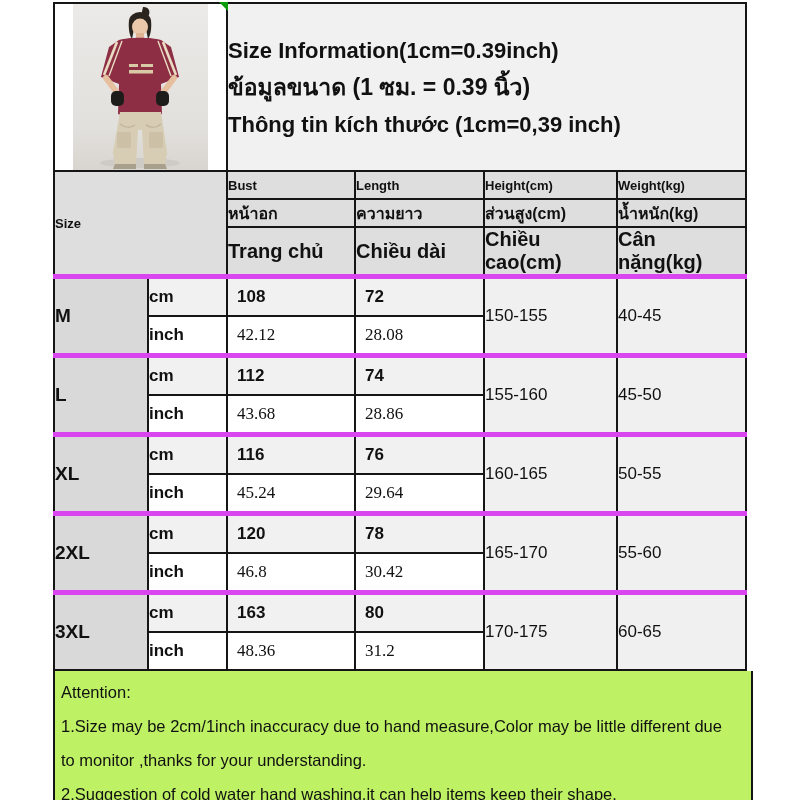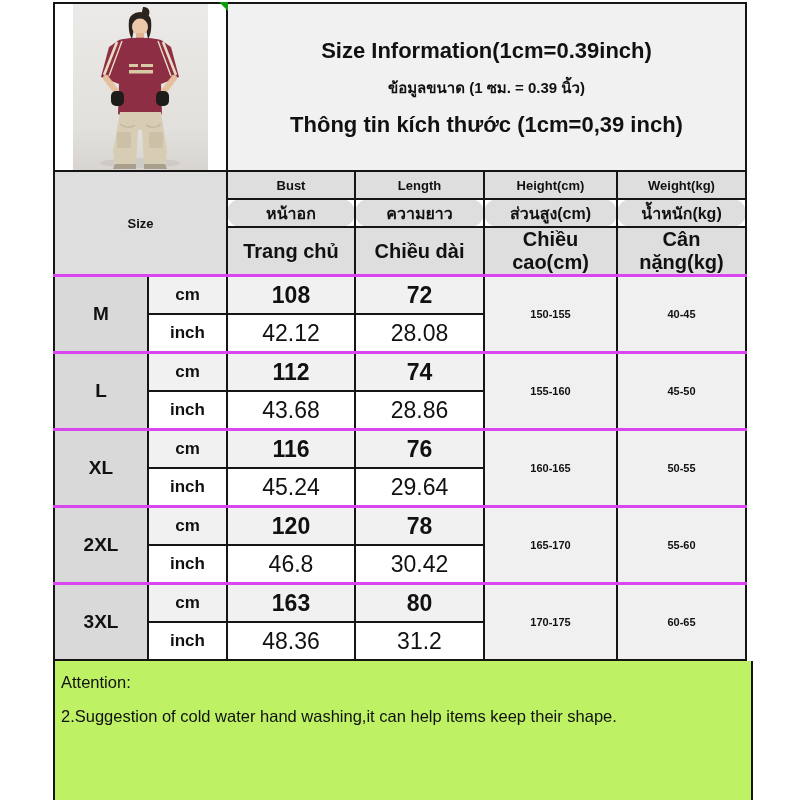--- a/index.html
+++ b/index.html
@@ -1,44 +1,44 @@
 <!DOCTYPE html>
 <html><head>
 <meta charset="utf-8">
 <style>
   html,body{margin:0;padding:0;background:#fff;}
   .page{position:relative;width:800px;height:800px;background:#ffffff;overflow:hidden;
         font-family:"Liberation Sans","DejaVu Sans",sans-serif;color:#111;}
   .sheet{position:absolute;left:53px;top:2px;}
   table{border-collapse:collapse;table-layout:fixed;width:692px;border:2px solid #151515;}
-  td{border:2px solid #151515;padding:0;text-align:center;vertical-align:middle;overflow:hidden;}
-  tr.grp-start td{border-top:3px solid #d946ef;}
+  td{border:2px solid #151515;padding:0;vertical-align:middle;overflow:hidden;}
+  tr.grp-start td{border-top:5px solid #d946ef;}
   
   .photo-cell{height:166px;background:#ffffff;}
   .photo-wrap{width:135px;height:166px;margin:0 auto;display:block;}
   .title-cell{background:#f1f1f1;}
   .title-line{font-weight:bold;font-size:22px;line-height:37px;white-space:nowrap;}
-  .title-line.th{font-size:15px;}
+  .title-line.th{font-size:23px;}
   
   .size-cell{background:#d9d9d9;font-weight:bold;font-size:34px;}
   .hdr td{background:#dedede;font-weight:bold;height:26px;}
   .hdr.en td{font-size:13px;}
-  .hdr.th td{font-size:16px;border-radius:14px;}
+  .hdr.th td{font-size:16px;}
   .hdr.vi td{font-size:20px;}
   
   .sz{background:#d9d9d9;font-weight:bold;font-size:19px;}
   .unit{font-weight:bold;font-size:17px;}
   tr.row-cm td{height:36px;}
   tr.row-in td{height:36px;}
   .row-cm .unit,.row-cm .val{background:#f1f1f1;}
   .row-in .unit,.row-in .val{background:#ffffff;}
-  .val{font-size:23px;}
+  .val{font-size:17px;padding-left:9px;}
   .row-cm .val{font-weight:bold;}
-  .row-in .val{font-weight:normal;}
-  .range{background:#f0f0f0;font-size:11px;font-weight:bold;}
+  .row-in .val{font-weight:normal;font-family:Liberation Serif, serif;}
+  .range{background:#f0f0f0;font-size:17px;font-weight:normal;}
   
   .attention{width:676px;height:138px;border:2px solid #151515;border-top:none;
              background:#bef264;padding:4px 14px 6px 6px;font-size:16.5px;line-height:34px;
              text-align:left;font-weight:normal;}
   .attention p{margin:0;}
   
   .corner-marker{position:absolute;left:219px;top:2px;width:0;height:0;
                  border-top:9px solid #0a9c0a;border-left:9px solid transparent;z-index:3;}
 </style>
 </head>
@@ -203,16 +203,17 @@
       <tr class="row-in">
         <td class="unit">inch</td>
         <td class="val">48.36</td>
         <td class="val">31.2</td>
       </tr>
     </tbody>
       </table>
 
     <div class="attention">
       <p>Attention:</p>
+      <p>1.Size may be 2cm/1inch inaccuracy due to hand measure,Color may be little different due to monitor ,thanks for your understanding.</p>
       <p>2.Suggestion of cold water hand washing,it can help items keep their shape.</p>
     </div>
   </div>
 </div>
 
 </body></html>

